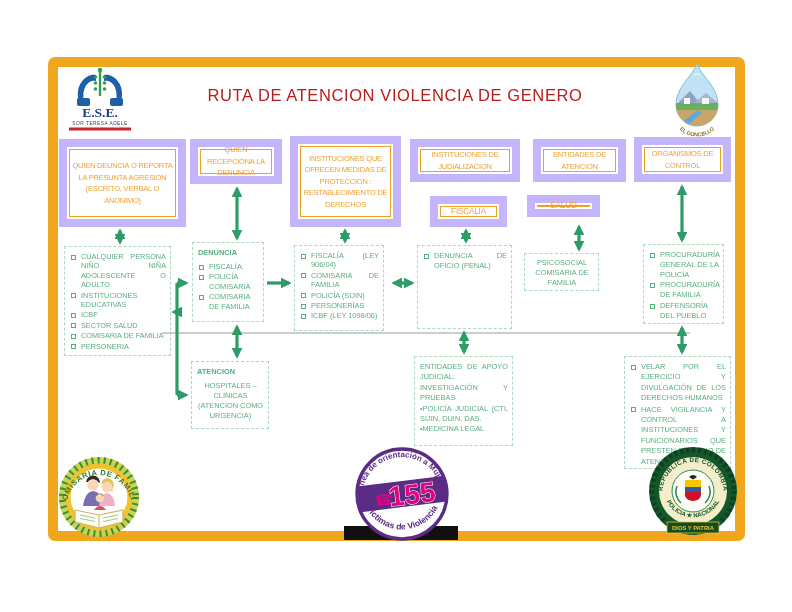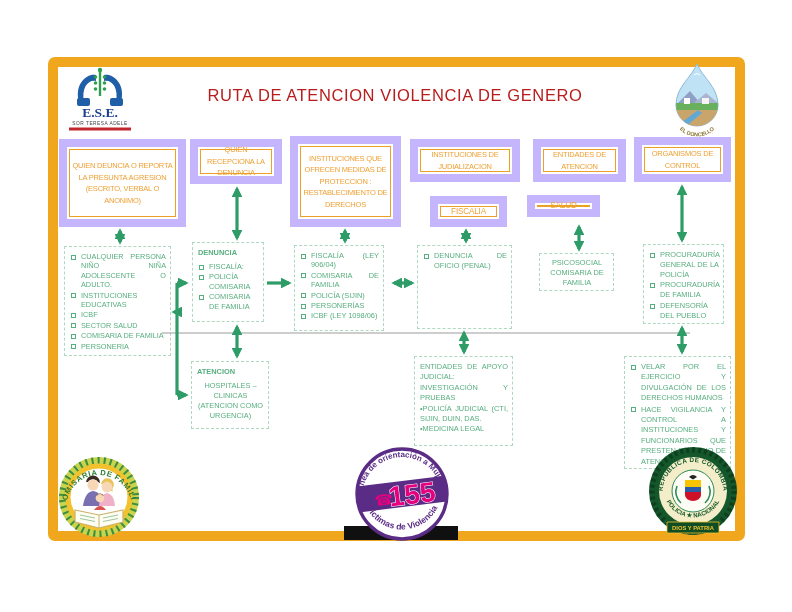--- a/index.html
+++ b/index.html
@@ -136,21 +136,21 @@
     <li>ICBF (LEY 1098/06)</li>
   </ul>
 </div>
 
 <div class="abs gbox" style="left:417px;top:245px;width:95px;height:84px">
   <ul class="glist" style="line-height:10.2px">
     <li style="line-height:10.2px">DENUNCIA DE OFICIO (PENAL)</li>
   </ul>
 </div>
 
-<div class="abs gbox gcenter" style="left:539px;top:253px;width:75px;height:38px;display:flex;align-items:center;justify-content:flex-start">
+<div class="abs gbox gcenter" style="left:524px;top:253px;width:75px;height:38px;display:flex;align-items:center;justify-content:flex-start">
   <span>PSICOSOCIAL COMISARIA DE FAMILIA</span>
   </div>
 
 <div class="abs gbox" style="left:643px;top:244px;width:81px;height:80px">
   <ul class="glist" style="line-height:9.8px">
     <li style="line-height:9.8px">PROCURADURÍA GENERAL DE LA POLICÍA</li>
     <li style="line-height:9.8px">PROCURADURÍA DE FAMILIA</li>
     <li style="line-height:9.8px">DEFENSORÍA DEL PUEBLO</li>
   </ul>
 </div>

